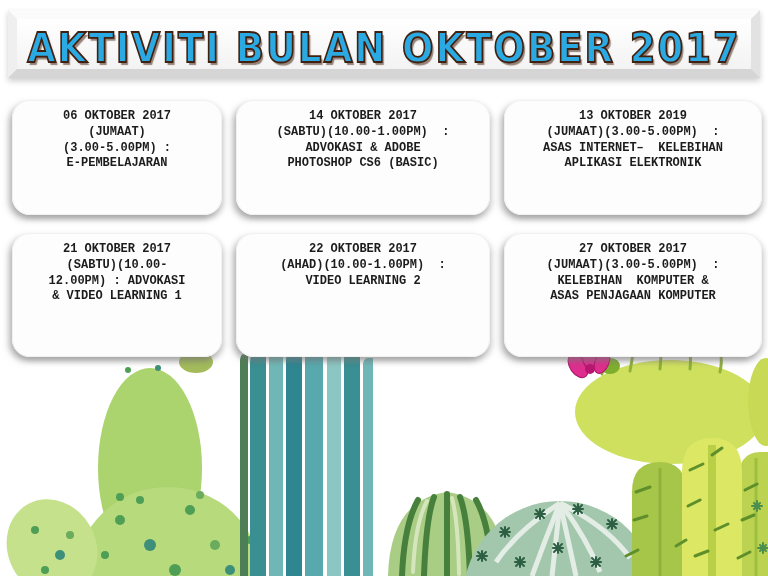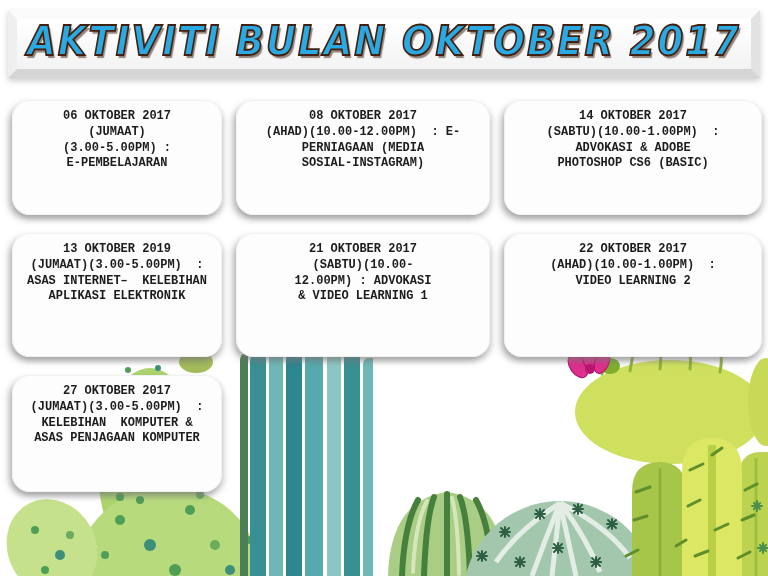--- a/index.html
+++ b/index.html
@@ -5,21 +5,21 @@
   html,body { margin:0; padding:0; background:#888; }
   .slide {
     position:relative; width:768px; height:576px; background:#ffffff;
     overflow:hidden; font-family:"Liberation Sans", sans-serif;
   }
   .bg-svg { position:absolute; left:0; top:0; width:768px; height:576px; z-index:0; }
 
   
   .banner {
     position:absolute; box-sizing:border-box; z-index:2;
-    display:flex; align-items:flex-start; justify-content:center;font-style:italic;
+    display:flex; align-items:flex-end; justify-content:center;
   }
   .title-banner {
     left:8px; top:10px; width:752px; height:68px;
     border:9px solid;
     border-color:#fbfbfb #e2e2e2 #d5d5d5 #efefef;
     background:linear-gradient(180deg,#ffffff 0%,#f3f3f3 100%);
     box-shadow:0 3px 6px rgba(0,0,0,0.20);
   }
   .footer-banner {
     left:162px; top:507px; width:456px; height:62px;
@@ -225,26 +225,20 @@
   </div>
 
   <div class="cards-grid">
     <div class="card">
       <div class="card-text">06 OKTOBER 2017
 (JUMAAT)
 (3.00-5.00PM) :
 E-PEMBELAJARAN</div>
     </div>
     <div class="card">
-      <div class="card-text">08 OKTOBER 2017
-(AHAD)(10.00-12.00PM)  : E-
-PERNIAGAAN (MEDIA
-SOSIAL-INSTAGRAM)</div>
-    </div>
-    <div class="card">
       <div class="card-text">14 OKTOBER 2017
 (SABTU)(10.00-1.00PM)  :
 ADVOKASI &amp; ADOBE
 PHOTOSHOP CS6 (BASIC)</div>
     </div>
     <div class="card">
       <div class="card-text">13 OKTOBER 2019
 (JUMAAT)(3.00-5.00PM)  :
 ASAS INTERNET–  KELEBIHAN
 APLIKASI ELEKTRONIK</div>

